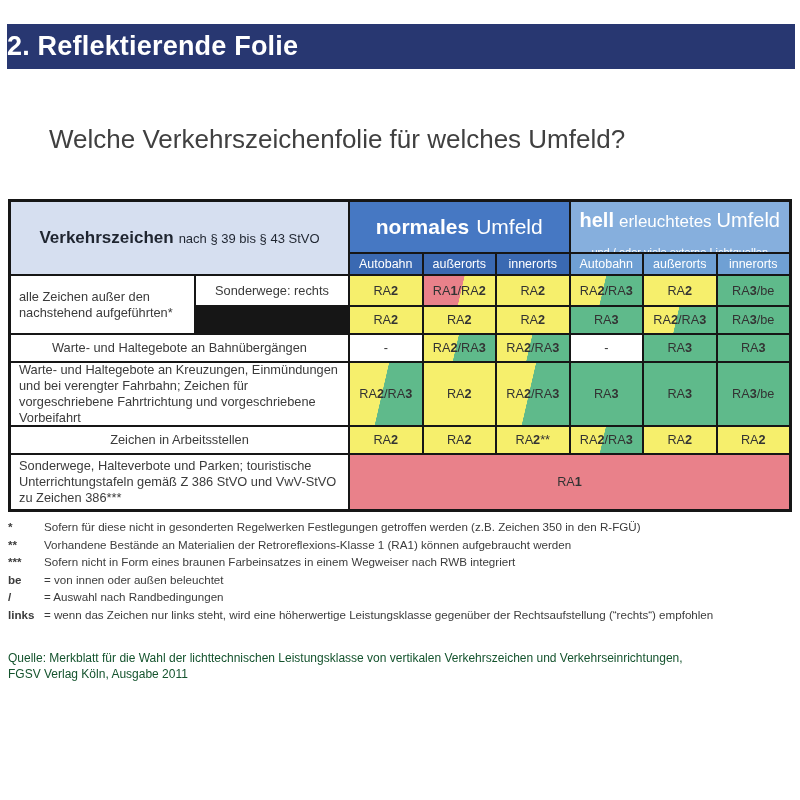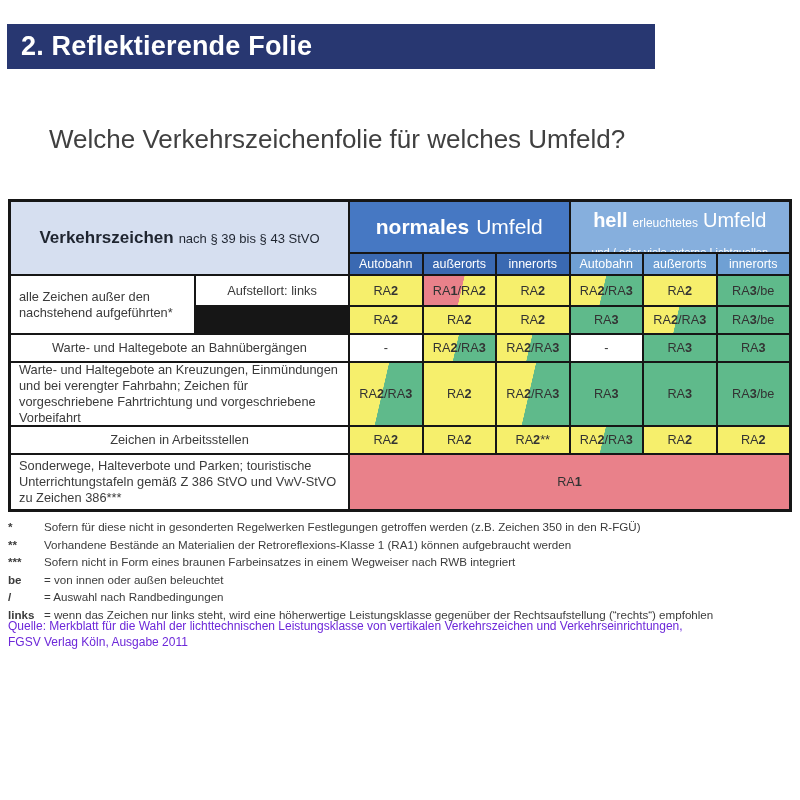--- a/index.html
+++ b/index.html
@@ -2,23 +2,23 @@
 <html lang="de" style="--navy: #283771; --yellow: #F6EF6C; --green: #5FBA8B; --pink: #E9818A; --head_corner: #D6DFF0; --head_normal: #4678C3; --head_normal_sub: #3A69B2; --head_hell: #86AFDD; --head_hell_sub: #6FA0D4;"><head>
 <meta charset="utf-8">
 <style>
   html,body{margin:0;padding:0;}
   body{
     width:800px;height:800px;position:relative;background:#ffffff;
     font-family:"Liberation Sans", sans-serif;color:#3b3b3b;
     overflow:hidden;
   }
   .titlebar{
-    position:absolute;top:24px;left:7px;width:648px;height:45px;
+    position:absolute;top:24px;left:7px;width:788px;height:45px;
     background:var(--navy);color:#ffffff;font-weight:bold;font-size:27px;
-    display:flex;align-items:center;padding-left:14px;box-sizing:border-box;
+    display:flex;align-items:center;box-sizing:border-box;
     letter-spacing:.2px;
   }
   .subtitle{
     position:absolute;top:124px;left:18px;font-size:26px;color:#404040;margin-left:31px;
   }
   
   .rtable{
     position:absolute;top:199px;left:8px;width:784px;box-sizing:border-box;
     display:grid;
     grid-template-columns:183px 152px repeat(6,1fr);
@@ -36,21 +36,21 @@
     grid-column:3/6;grid-row:1;background:var(--head_normal);color:#fff;
     font-size:21px;gap:7px;
   }
   .h-normal .big{font-weight:bold;}
   .h-hell{
     grid-column:6/9;grid-row:1;background:var(--head_hell);color:#fff;
     flex-direction:column;justify-content:center;line-height:1.05;
   }
   .h-hell .l1{display:flex;align-items:baseline;gap:5px;}
   .h-hell .big{font-weight:bold;font-size:20px;margin-top:14px;}
-  .h-hell .mid{font-size:12px;}
+  .h-hell .mid{font-size:17px;}
   .h-hell .rest{font-size:20px;}
   .h-hell .sub{font-size:11px;margin-top:16px;}
   .subhead{color:#ffffff;font-size:12.5px;}
   .subhead.left{background:var(--head_normal_sub);}
   .subhead.right{background:var(--head_hell_sub);}
   .labelcell{
     background:#ffffff;justify-content:flex-start;text-align:left;
     padding:3px 8px;font-size:12.8px;color:#3b3b3b;line-height:1.25;
   }
   .racell{font-size:12.7px;color:#333333;white-space:nowrap;}
@@ -62,21 +62,21 @@
   .bg-yg{background:linear-gradient(103deg,var(--yellow) 45%,var(--green) 45.5%);}
   .bg-py{background:linear-gradient(103deg,var(--pink) 52%,var(--yellow) 52.5%);}
   
   .notes{position:absolute;top:518px;left:8px;width:784px;}
   .notes-heading{
     font-size:12.5px;font-weight:bold;color:#161616;
     text-decoration:underline;margin-bottom:7px;
   }
   .note-row{display:flex;font-size:11.6px;line-height:17.6px;color:#3b3b3b;}
   .note-sym{font-weight:bold;min-width:36px;flex:none;}
-  .source{position:absolute;top:618px;left:8px;width:784px;font-size:12px;line-height:16px;color:#6d28d9;}
+  .source{position:absolute;top:650px;left:8px;width:784px;font-size:12px;line-height:16px;color:#14532d;}
 </style>
 </head>
 <body>
 
 <div class="titlebar">
   <span>2. Reflektierende Folie</span>
 </div>
 
 <div class="subtitle">Welche Verkehrszeichenfolie für welches Umfeld?</div>
 
@@ -100,21 +100,21 @@
   </div>
 
   <div class="subhead left" style="grid-column:3;grid-row:2">Autobahn</div>
   <div class="subhead left" style="grid-column:4;grid-row:2">außerorts</div>
   <div class="subhead left" style="grid-column:5;grid-row:2">innerorts</div>
   <div class="subhead right" style="grid-column:6;grid-row:2">Autobahn</div>
   <div class="subhead right" style="grid-column:7;grid-row:2">außerorts</div>
   <div class="subhead right" style="grid-column:8;grid-row:2">innerorts</div>
 
   <div class="labelcell" style="grid-column:1;grid-row:3/5">alle Zeichen außer den nachstehend aufgeführten*</div>
-  <div class="labelcell" style="grid-column:2;grid-row:3">Aufstellort: links</div>
+  <div class="labelcell" style="grid-column:2;grid-row:3">Sonderwege: rechts</div>
   <div class="racell bg-y" style="grid-column:3;grid-row:3">RA<b>2</b></div>
   <div class="racell bg-py" style="grid-column:4;grid-row:3">RA<b>1</b>/RA<b>2</b></div>
   <div class="racell bg-y" style="grid-column:5;grid-row:3">RA<b>2</b></div>
   <div class="racell bg-yg" style="grid-column:6;grid-row:3">RA<b>2</b>/RA<b>3</b></div>
   <div class="racell bg-y" style="grid-column:7;grid-row:3">RA<b>2</b></div>
   <div class="racell bg-g" style="grid-column:8;grid-row:3">RA<b>3</b>/be</div>
   <div class="racell bg-y" style="grid-column:3;grid-row:4">RA<b>2</b></div>
   <div class="racell bg-y" style="grid-column:4;grid-row:4">RA<b>2</b></div>
   <div class="racell bg-y" style="grid-column:5;grid-row:4">RA<b>2</b></div>
   <div class="racell bg-g" style="grid-column:6;grid-row:4">RA<b>3</b></div>

